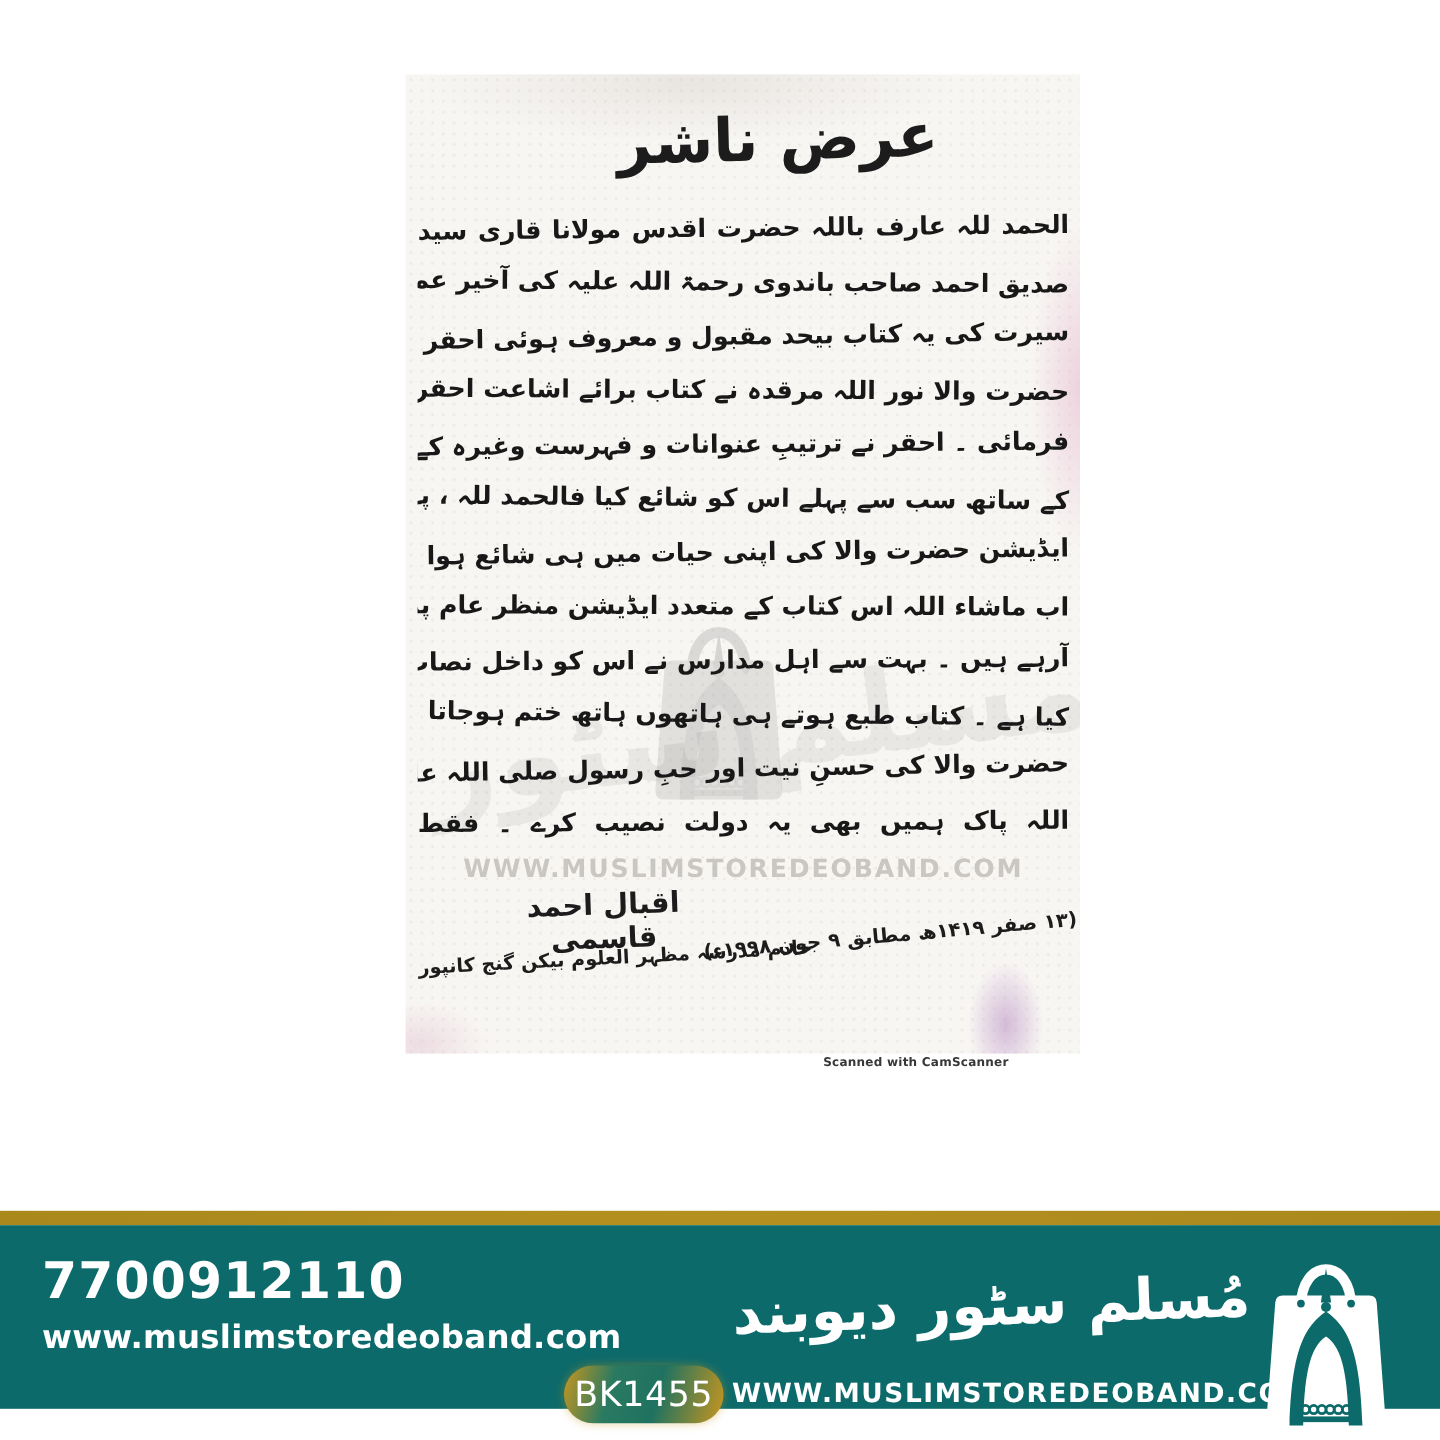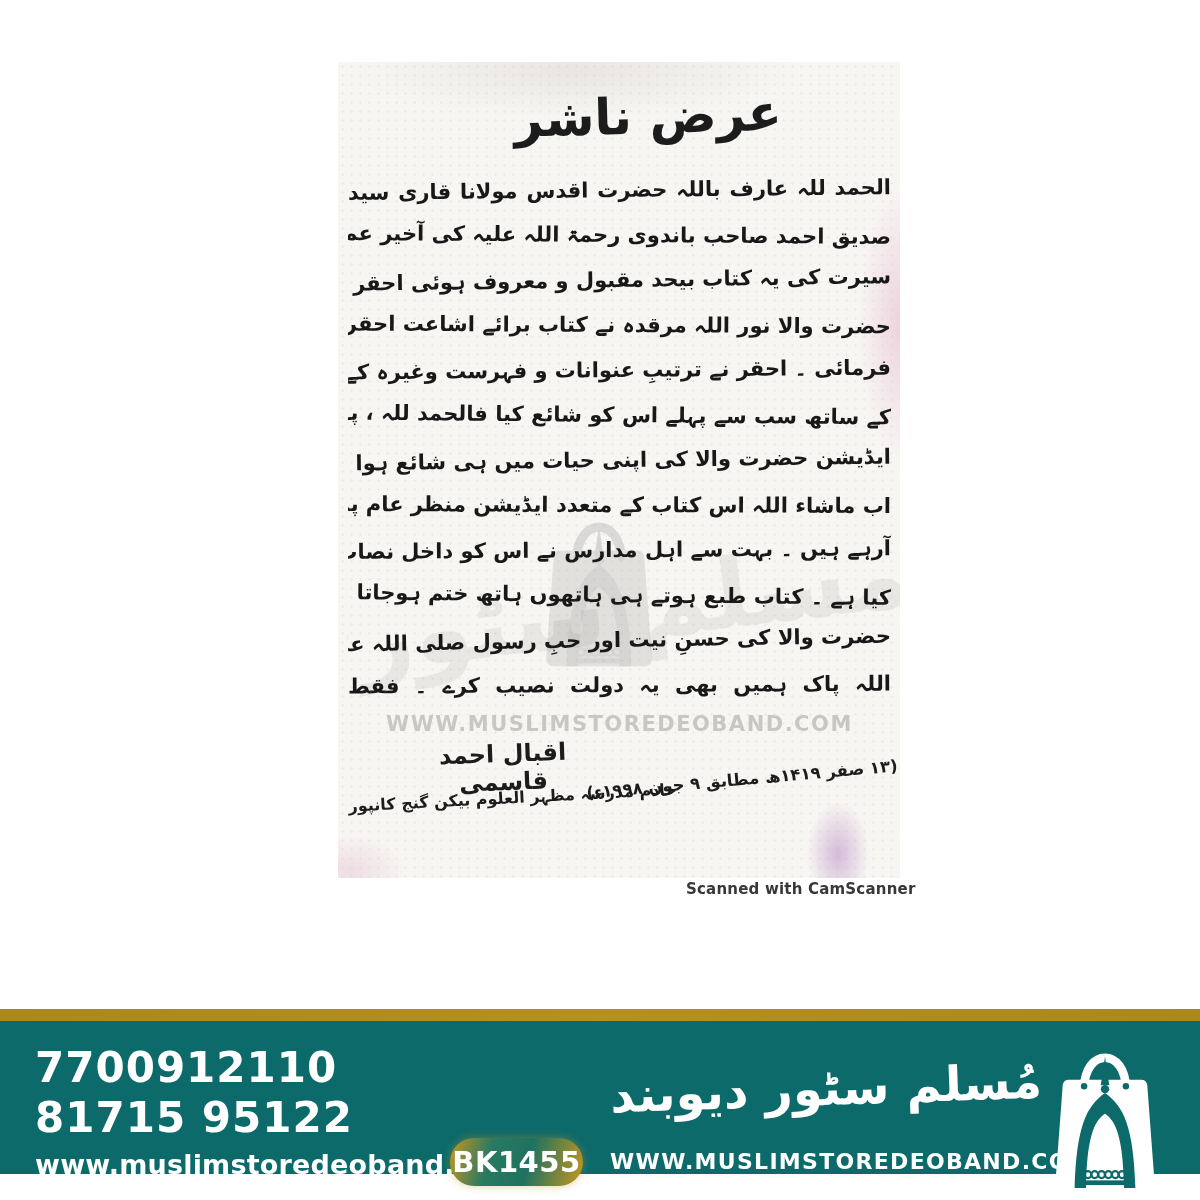--- a/index.html
+++ b/index.html
@@ -67,40 +67,40 @@
     opacity:.85;font-weight:bold;white-space:nowrap;
   }
   .wm-callig{
     position:absolute;top:498px;left:-10px;right:-10px;
     font-size:96px;line-height:96px;font-weight:bold;color:#6a6a6a;
     opacity:.10;text-align:center;transform:rotate(-7deg);white-space:nowrap;
   }
   .wm-bag{position:absolute;top:416px;left:200px;width:122px;height:212px;opacity:.30;}
 
   .camscanner{
-    position:absolute;top:880px;left:686px;font-size:15px;color:#383838;
+    position:absolute;top:880px;left:686px;font-size:10px;color:#383838;
     font-weight:bold;letter-spacing:.2px;
   }
 
   
   .gold-bar{position:absolute;top:1009px;left:0;width:1200px;height:12px;
     background:linear-gradient(90deg,#ab881c,var(--gold,#b3901f),#ab881c);}
   .footer{position:absolute;top:1021px;left:0;width:1200px;height:153px;
     background:var(--teal,#0d6a6a);color:#fff;}
 
   .contact{position:absolute;left:35px;top:22px;}
   .phone{font-size:42px;font-weight:bold;line-height:50px;letter-spacing:1px;white-space:nowrap;}
   .site-lower{font-size:27px;font-weight:bold;margin-top:6px;letter-spacing:.2px;white-space:nowrap;}
 
   .badge{
-    position:absolute;left:450px;top:117px;width:133px;height:48px;border-radius:26px;
+    position:absolute;left:470px;top:117px;width:133px;height:48px;border-radius:26px;
     background:linear-gradient(105deg,var(--badge_gold,#c9961f) 0%,#2a7a61 30%,var(--badge_green,#1f7260) 58%,var(--badge_gold,#c9961f) 100%);
     box-shadow:0 0 8px rgba(201,150,31,.45);
     display:flex;align-items:center;justify-content:center;
-    font-size:29px;font-weight:bold;color:#fff;letter-spacing:.5px;
+    font-size:29px;font-weight:normal;color:#fff;letter-spacing:.5px;
   }
 
   .brand{position:absolute;left:610px;top:6px;width:432px;text-align:center;}
   .brand-callig{
     height:122px;display:flex;align-items:center;justify-content:center;
     font-size:48px;font-weight:bold;direction:rtl;white-space:nowrap;
     transform:rotate(-2deg);
   }
   .site-upper{font-size:22px;font-weight:bold;letter-spacing:1.3px;white-space:nowrap;}
 
@@ -160,21 +160,20 @@
     <div class="address-line rtl">خادم مدرسہ مظہر العلوم بیکن گنج کانپور</div>
   </div>
 
   <div class="camscanner">Scanned with CamScanner</div>
 
   <div class="gold-bar"></div>
   <div class="footer">
 
     <div class="contact">
       <div class="phone">7700912110</div>
-      <div class="phone">81715 95122</div>
       <div class="site-lower">www.muslimstoredeoband.com</div>
     </div>
 
     <div class="badge">BK1455</div>
 
     <div class="brand">
       <div class="brand-callig">مُسلم سٹور دیوبند</div>
       <div class="site-upper">WWW.MUSLIMSTOREDEOBAND.COM</div>
     </div>
 

